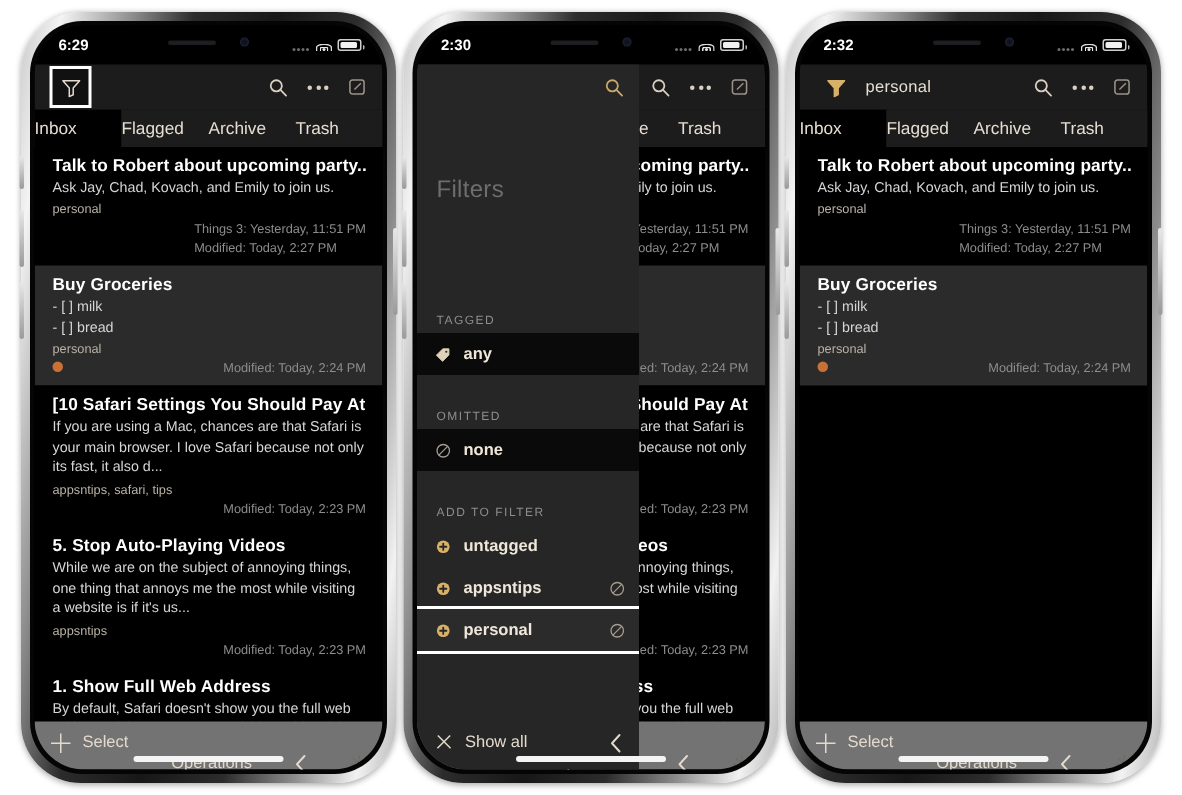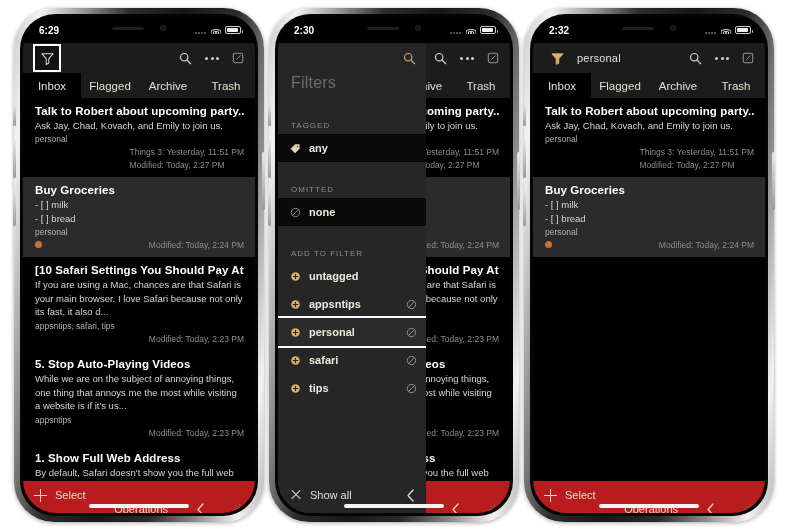--- a/index.html
+++ b/index.html
@@ -93,21 +93,21 @@
   .funnel { display: block; }
   .filter-label { font-size: 11px; color: #e6ded2; letter-spacing: .2px; }
   .hdr-right { display: flex; align-items: center; gap: 13px; }
   .ico { display: flex; align-items: center; justify-content: center; }
   .dots { display: flex; gap: 2.5px; }
   .dots i { width: 3px; height: 3px; border-radius: 50%; background: #d8cfc1; display: block; }
 
   
   .tabs { display: flex; height: 25px; background: #1c1c1c; position: relative; z-index: 11; }
   .tab {
-    flex: 1; display: flex; align-items: center; justify-content: center;
+    flex: 1; display: flex; align-items: center; 
     font-size: 11.5px; color: #e6ded2; background: #1c1c1c;
   }
   .tab.active { background: #000; }
 
   
   .notelist { background: #000; height: calc(100% - 26px - 30px - 25px - 32px); overflow: hidden; }
   .note { padding: 7px 11px 6px 12px; background: #000; }
   .note.alt { background: #2b2b2b; }
   .note-title {
     font-size: 11.5px; font-weight: bold; color: #fff; letter-spacing: .1px;
@@ -115,42 +115,42 @@
   }
   .note-body { font-size: 9.5px; color: #d6d6d6; line-height: 1.42; }
   .note-tags { font-size: 8.5px; color: #b9b2a6; margin-top: 2px; }
   .note-meta { text-align: left; font-size: 8.5px; color: #8d8d8d; line-height: 1.45; margin-top: 1px; }
   .note-foot { display: flex; align-items: center; justify-content: space-between; margin-top: 1px; }
   .dot-orange { width: 7px; height: 7px; border-radius: 50%; background: #c87137; display:block; }
 
   
   .bottombar {
     position: absolute; bottom: 0; left: 0; right: 0; height: 32px;
-    background: #b91c1c; display: flex; align-items: center;
+    background: #737373; display: flex; align-items: center;
     justify-content: space-between; padding: 0 9px 4px 11px; z-index: 14;
   }
   .bb-left { display: flex; align-items: center; gap: 8px; }
   .bb-right { display: flex; align-items: center; gap: 28px; margin-top: 28px; }
   .bb-text { font-size: 11px; color: #e3dacd; }
   .plus { position: relative; width: 13px; height: 13px; }
   .plus::before, .plus::after { content:''; position:absolute; background:#e3dacd; }
   .plus::before { left: 6px; top: 0; width: 1.4px; height: 13px; }
   .plus::after  { top: 6px; left: 0; height: 1.4px; width: 13px; }
   .xmark { position: relative; width: 12px; height: 12px; }
   .xmark::before,.xmark::after{ content:''; position:absolute; left:0; top:5px; width:12px; height:1.4px; background:#e3dacd;}
   .xmark::before{ transform: rotate(45deg);} .xmark::after{ transform: rotate(-45deg);}
   .home-ind {
     position: absolute; bottom: 5px; left: 50%; transform: translateX(-50%);
     width: 100px; height: 4px; border-radius: 3px; background: #f4f4f4; z-index: 40;
   }
 
   
   .filters-panel {
     position: absolute; top: 26px; left: 0; bottom: 0; width: 148px;
-    background: #262626; z-index: 20; display: flex; flex-direction: column;
+    background: #262626; z-index: 20; display: flex; flex-direction: column; gap: 44px;
   }
   .fp-top { height: 30px; display: flex; align-items: center; justify-content: flex-end; padding-right: 10px; }
   .fp-title { font-size: 16px; color: #6d6d6d; padding: 1px 0 6px 13px; letter-spacing: .2px; }
   .fp-scroll { flex: 1; overflow: hidden; }
   .fp-section { font-size: 8px; color: #8d8d8d; letter-spacing: 1px; padding: 5px 0 4px 13px; margin-top: 18px; }
   .fp-row {
     height: 28px; display: flex; align-items: center; padding: 0 9px 0 12px; gap: 8px;
   }
   .fp-row.selected { background: #0a0a0a; }
   .fp-row.boxed { outline: 2px solid #ffffff; background: #2b2b2b; }

